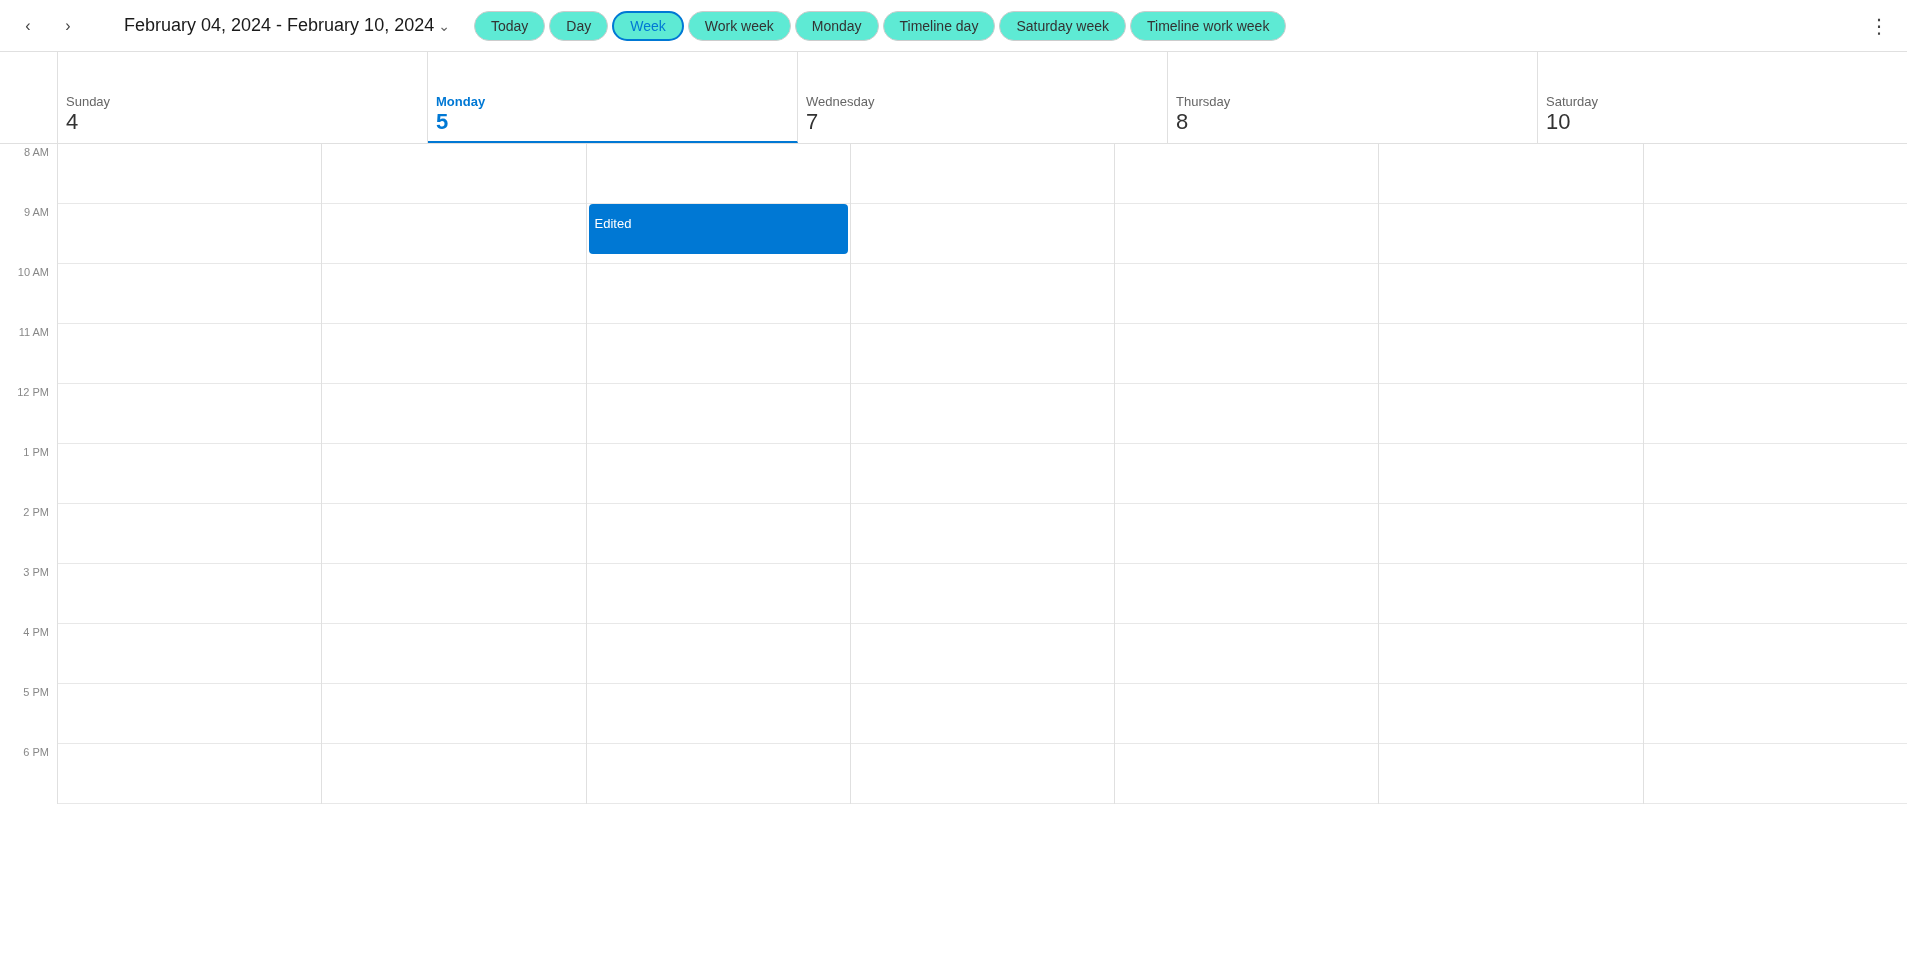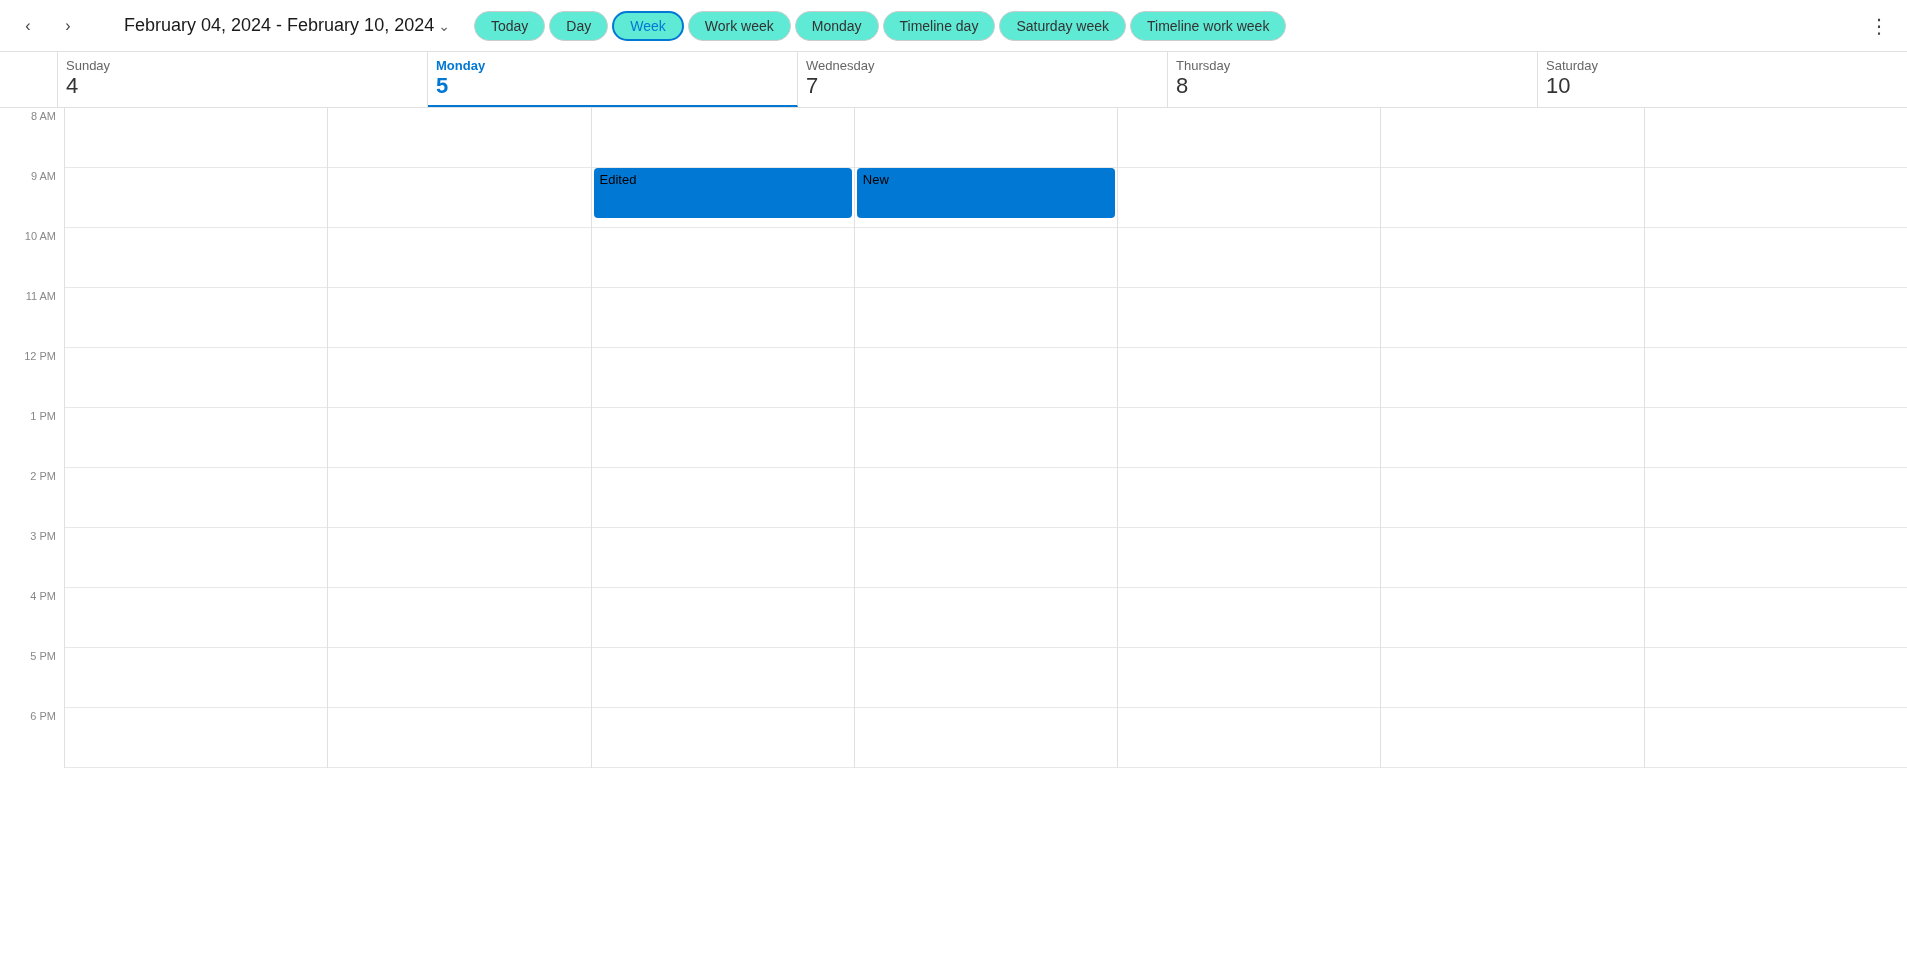--- a/index.html
+++ b/index.html
@@ -83,32 +83,31 @@
       border-right: 1px solid #e0e0e0;
     }
     .day-header {
       flex: 1;
       padding: 6px 0 6px 8px;
       border-right: 1px solid #e0e0e0;
       font-size: 13px;
       color: #666;
     }
     .day-header:last-child { border-right: none; }
-    .day-header .day-name { font-size: 13px; color: #666; }
+    .day-header .day-name { font-size: 13px; color: #666; margin-top: 36px; }
     .day-header .day-number { font-size: 22px; color: #333; font-weight: 400; }
     .day-header.today .day-name { color: #0078d4; font-weight: 600; }
     .day-header.today .day-number { color: #0078d4; font-weight: 600; }
     .day-header.today { border-bottom: 2px solid #0078d4; }
 
     
     .time-grid-scroll {
       flex: 1;
       overflow-y: auto;
       overflow-x: hidden;
-      margin-left: 7px;
     }
     .time-grid {
       display: flex;
       position: relative;
     }
     .time-column {
       width: 58px;
       min-width: 58px;
       flex-shrink: 0;
     }
@@ -135,23 +134,23 @@
     .day-column:last-child { border-right: none; }
     .hour-cell {
       height: 60px;
       border-bottom: 1px solid #e8e8e8;
     }
 
     
     .event {
       position: absolute;
       background: #0078d4;
-      color: #000000;
+      color: #ffffff;
       border-radius: 4px;
-      padding: 4px 6px;
+      padding: 12px 6px;
       font-size: 13px;
       font-weight: 500;
       cursor: pointer;
       left: 2px;
       right: 2px;
       overflow: hidden;
     }
 
     
     .time-grid-scroll::-webkit-scrollbar { width: 6px; }
@@ -276,21 +275,20 @@
           <div class="hour-cell"></div>
           <div class="hour-cell"></div>
           <div class="hour-cell"></div>
           <div class="hour-cell"></div>
           <div class="hour-cell"></div>
           <div class="hour-cell"></div>
           <div class="hour-cell"></div>
           <div class="hour-cell"></div>
           <div class="hour-cell"></div>
 
-          <div class="event" style="top: 60px; height: 50px; background: #0078d4;">New</div>
         </div>
 
         <div class="day-column">
           <div class="hour-cell"></div>
           <div class="hour-cell"></div>
           <div class="hour-cell"></div>
           <div class="hour-cell"></div>
           <div class="hour-cell"></div>
           <div class="hour-cell"></div>
           <div class="hour-cell"></div>

